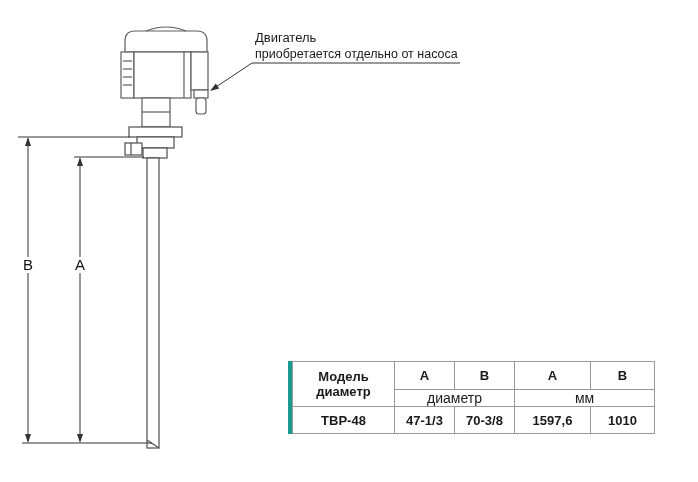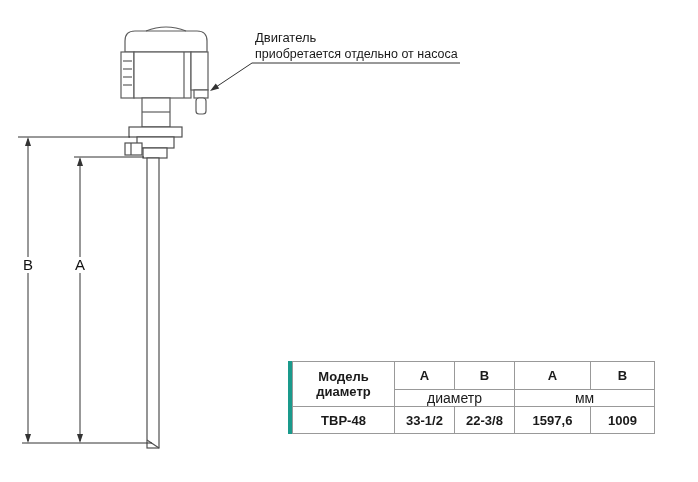--- a/index.html
+++ b/index.html
@@ -130,22 +130,22 @@
         <td class="w-b1">B</td>
         <td class="w-a2">A</td>
         <td class="w-b2">B</td>
       </tr>
       <tr class="sub">
         <td colspan="2">диаметр</td>
         <td colspan="2">мм</td>
       </tr>
       <tr class="data">
         <td>ТВР-48</td>
-        <td>33-1/2</td>
-        <td>22-3/8</td>
+        <td>47-1/3</td>
+        <td>70-3/8</td>
         <td>1597,6</td>
-        <td>1009</td>
+        <td>1010</td>
       </tr>
     </tbody>
       </table>
   </div>
 
 </div>
 
 </body></html>

